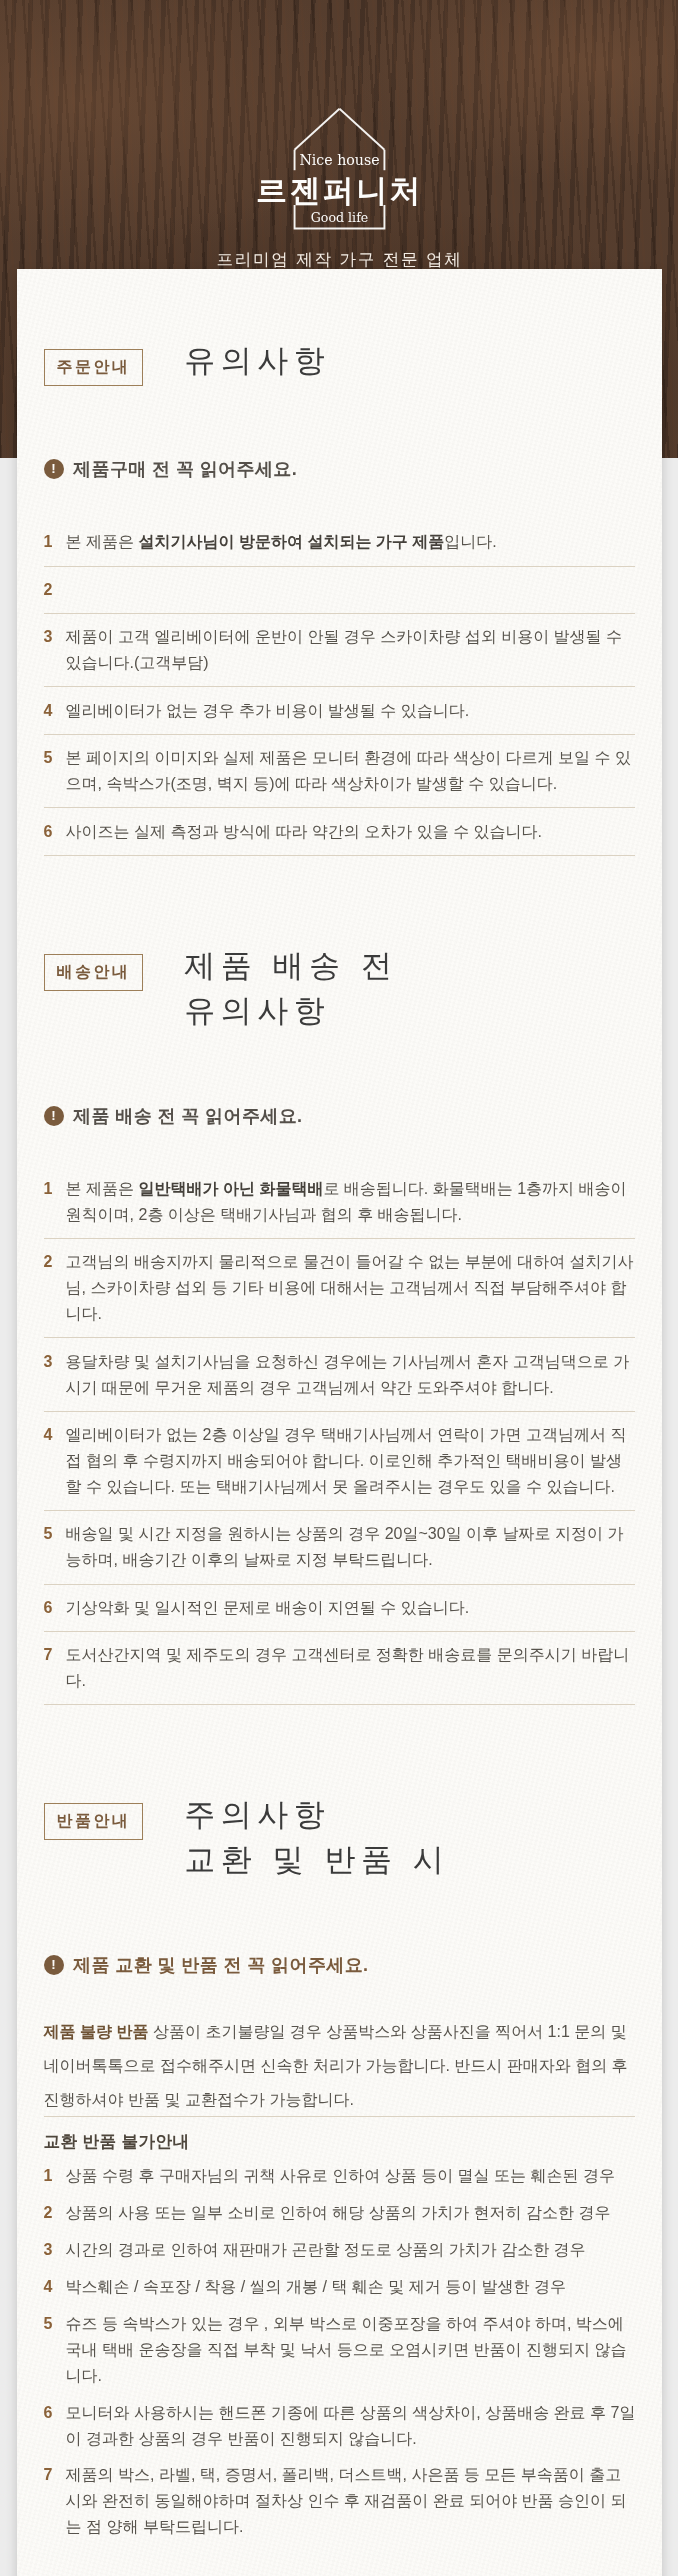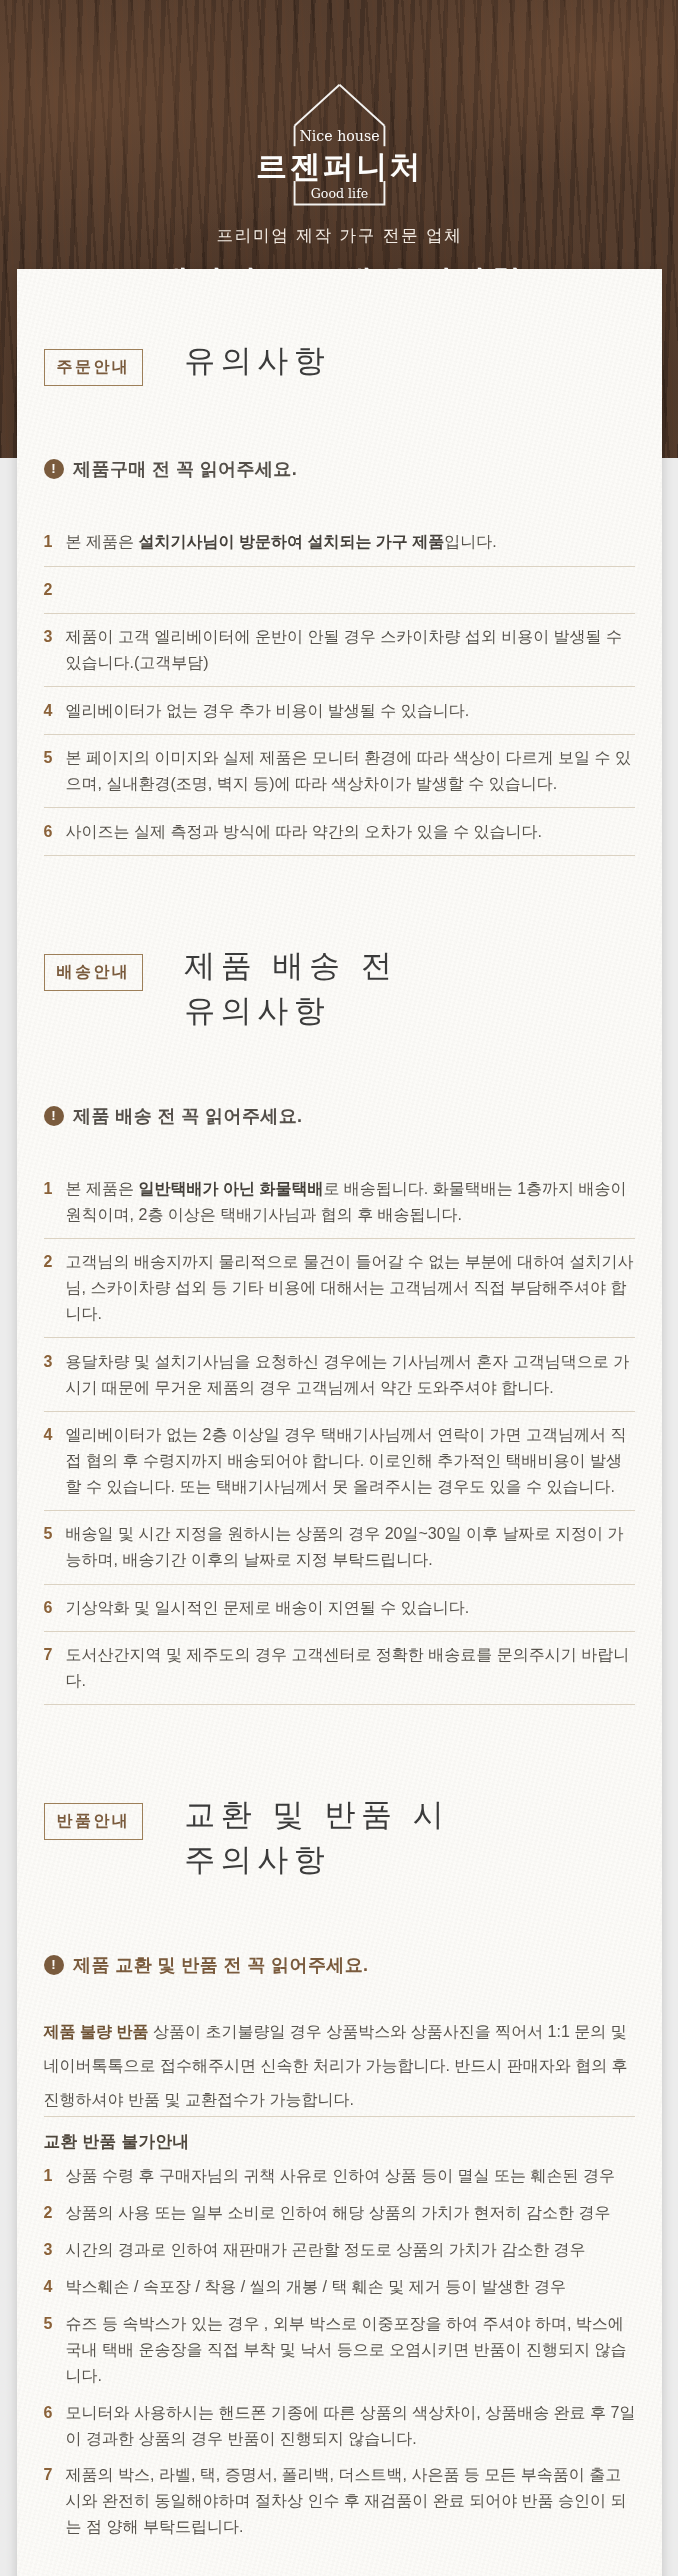--- a/index.html
+++ b/index.html
@@ -14,21 +14,21 @@
     height:458px;
     background-color:#4c372a;
     background-image:
       radial-gradient(ellipse 489px 237px at 12% 22%, rgba(128,88,60,0.38), transparent 62%),
       radial-gradient(ellipse 411px 205px at 88% 14%, rgba(150,102,68,0.30), transparent 60%),
       radial-gradient(ellipse 600px 300px at 50% 88%, rgba(46,28,18,0.55), transparent 68%),
       repeating-linear-gradient(86deg, rgba(22,11,6,0.22) 0 2.4px, rgba(0,0,0,0) 2.4px 7px, rgba(96,62,40,0.20) 7px 9.5px, rgba(0,0,0,0) 9.5px 18px),
       repeating-linear-gradient(92deg, rgba(168,116,78,0.10) 0 12px, rgba(18,9,4,0.14) 12px 16.6px);
     overflow:hidden;
   }
-  .header-inner{padding-top:80px;text-align:center;color:#fff;}
+  .header-inner{padding-top:104px;text-align:center;color:#fff;}
   .logo{position:relative;width:237px;height:134px;margin:0 auto;}
   .logo svg{display:block;width:237px;height:134px;}
   .brand-overlay{
     position:absolute;left:0;top:66px;width:100%;
     text-align:center;font-size:31px;font-weight:bold;letter-spacing:2.4px;
     color:#fdfdfc;font-family:"Liberation Sans",sans-serif;
   }
   .header-subtitle{
     margin-top:11px;font-family:"DejaVu Serif","Liberation Serif",serif;
     font-size:16.6px;letter-spacing:1.6px;color:#f4ede5;
@@ -136,21 +136,21 @@
           <span class="txt"><span>제품이 고객 엘리베이터에 운반이 안될 경우 스카이차량 섭외 비용이 발생될 수 있습니다.(고객부담)</span></span>
         </div>
         <div class="divider"></div>
         <div class="item">
           <span class="num">4</span>
           <span class="txt"><span>엘리베이터가 없는 경우 추가 비용이 발생될 수 있습니다.</span></span>
         </div>
         <div class="divider"></div>
         <div class="item">
           <span class="num">5</span>
-          <span class="txt"><span>본 페이지의 이미지와 실제 제품은 모니터 환경에 따라 색상이 다르게 보일 수 있으며, 실내환경(조명, 벽지 등)에 따라 색상차이가 발생할 수 있습니다.</span></span>
+          <span class="txt"><span>본 페이지의 이미지와 실제 제품은 모니터 환경에 따라 색상이 다르게 보일 수 있으며, 속박스가(조명, 벽지 등)에 따라 색상차이가 발생할 수 있습니다.</span></span>
         </div>
         <div class="divider"></div>
         <div class="item">
           <span class="num">6</span>
           <span class="txt"><span>사이즈는 실제 측정과 방식에 따라 약간의 오차가 있을 수 있습니다.</span></span>
         </div>
         <div class="divider"></div>
       </div>
   </div>
 
@@ -202,22 +202,22 @@
           <span class="txt"><span>도서산간지역 및 제주도의 경우 고객센터로 정확한 배송료를 문의주시기 바랍니다.</span></span>
         </div>
         <div class="divider"></div>
       </div>
   </div>
 
   <div class="section sec-return">
     <div class="section-head">
       <span class="badge">반품안내</span>
       <div class="section-title">
+        <div>주의사항</div>
         <div>교환 및 반품 시</div>
-        <div>주의사항</div>
       </div>
     </div>
     <div class="warning">
       <span class="excl">!</span>
       <span class="warning-text">제품 교환 및 반품 전 꼭 읽어주세요.</span>
     </div>
     <div class="intro"><span class="b brown">제품 불량 반품</span><span> 상품이 초기불량일 경우 상품박스와 상품사진을 찍어서 1:1 문의 및 네이버톡톡으로 접수해주시면 신속한 처리가 가능합니다. 반드시 판매자와 협의 후 진행하셔야 반품 및 교환접수가 가능합니다.</span></div>
     <div class="divider"></div>
     <div class="subheading">교환 반품 불가안내</div>
     <div class="notice-list">

